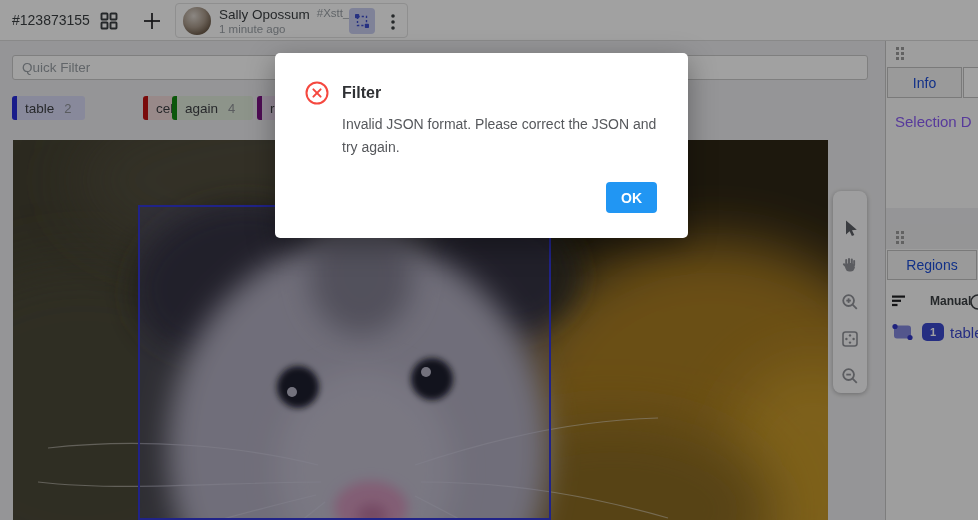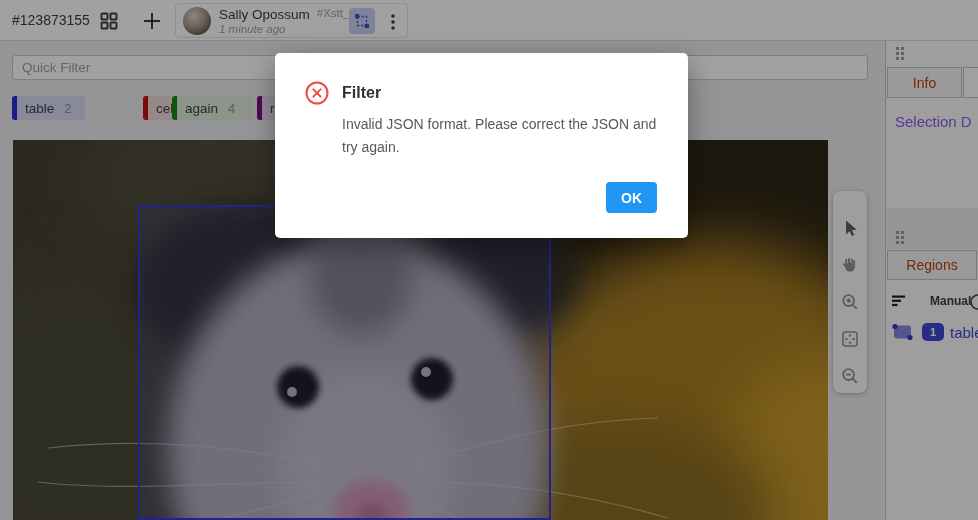--- a/index.html
+++ b/index.html
@@ -11,21 +11,21 @@
   .task-id { position:absolute; left:12px; top:0; line-height:41px; font-size:14px; color:#3c4043; }
   .icon-btn { position:absolute; display:flex; align-items:center; justify-content:center; cursor:pointer; background:none; border:none; }
   .grid-btn { left:97px; top:9px; width:24px; height:24px; }
   .plus-btn { left:139px; top:8px; width:26px; height:26px; }
   .user-card { position:absolute; left:175px; top:3px; width:233px; height:35px; border:1px solid #e2e2e2; border-radius:4px; background:#fff; display:flex; align-items:center; }
   .avatar { width:28px; height:28px; border-radius:50%; margin-left:7px; background:radial-gradient(circle at 38% 32%, #ddd6cf 0%, #b5a globe 0%, #a8998a 45%, #6e5d4c 75%, #45382e 100%); background:radial-gradient(circle at 38% 32%, #ddd6cf 0%, #a8998a 45%, #6e5d4c 75%, #45382e 100%); flex:0 0 auto; }
   .user-text { margin-left:8px; flex:1 1 auto; min-width:0; }
   .user-line1 { display:flex; align-items:flex-start; gap:7px; }
   .user-name { font-size:13.5px; color:#3c4043; white-space:nowrap; }
   .user-handle { font-size:11.5px; color:#9aa0a6; white-space:nowrap; }
-  .user-time { font-size:11.5px; color:#9aa0a6; margin-top:1px;font-style:italic; }
+  .user-time { font-size:11.5px; color:#9aa0a6; margin-top:1px; }
   .tool-chip { position:absolute; right:32px; top:4px; width:26px; height:26px; border-radius:4px; background:#c9cef1; display:flex; align-items:center; justify-content:center; cursor:pointer; }
   .kebab { position:absolute; right:4px; top:8px; width:20px; height:20px; }
 
   
   .quick-filter { position:absolute; left:12px; top:55px; width:856px; height:25px; border:1px solid #c9c9c9; border-radius:3px; background:#fff; font-size:13.5px; color:#3c4043; padding:0 9px; outline:none; z-index:1; }
   .quick-filter::placeholder { color:#9aa0a6; }
   .tag { position:absolute; top:96px; height:24px; border-radius:3px; overflow:hidden; display:flex; align-items:center; padding:0 10px 0 13px; cursor:pointer; z-index:1; }
   .tag .bar { position:absolute; left:0; top:0; width:5px; height:100%; }
   .tag .lbl { font-size:13.5px; color:#3f4145; }
   .tag .cnt { font-size:13px; color:#8f9297; margin-left:10px; }
@@ -39,21 +39,21 @@
   .tool { width:21px; height:21px; display:flex; align-items:center; justify-content:center; cursor:pointer; background:none; border:none; padding:0; }
 
   
   .side-divider { position:absolute; left:885px; top:41px; width:1px; height:479px; background:#c6c6c6; z-index:1; }
   .panel { position:absolute; left:886px; width:92px; background:#fafafa; z-index:1; overflow:hidden; }
   .panel-info { top:41px; height:167px; }
   .panel-regions { top:224px; height:312px; }
   .panel-regions .head-strip { position:absolute; left:0; top:0; width:100%; height:25px; background:#ececee; }
   .drag-dots { position:absolute; left:10px; display:grid; grid-template-columns:repeat(2, 2.5px); grid-template-rows:repeat(3, 2.5px); gap:2.5px; cursor:grab; }
   .drag-dots i { background:#9c9c9c; }
-  .tab { position:absolute; border:1px solid #c2c2c2; background:#f4f4f4; font-size:14px; color:#c2410c; display:flex; align-items:center; justify-content:center; cursor:pointer; }
+  .tab { position:absolute; border:1px solid #c2c2c2; background:#f4f4f4; font-size:14px; color:#1d4ed8; display:flex; align-items:center; justify-content:center; cursor:pointer; }
   .tab-info { left:1px; top:26px; width:75px; height:31px; }
   .tab-stub { left:77px; top:26px; width:20px; height:31px; background:#fff; }
   .tab-regions { left:1px; top:26px; width:90px; height:30px; }
   .selection-heading { position:absolute; left:9px; top:72px; font-size:15px; font-weight:500; color:#8b5cf6; white-space:nowrap; }
   .manual-row { position:absolute; left:0; top:64px; width:100%; height:26px; display:flex; align-items:center; }
   .manual-label { font-size:12px; font-weight:700; color:#3c4043; margin-left:23px; }
   .eye-partial { position:absolute; right:-9px; top:5px; }
   .region-row { position:absolute; left:0; top:94px; width:100%; height:28px; display:flex; align-items:center; cursor:pointer; }
   .region-thumb { margin-left:4px; flex:0 0 auto; }
   .region-badge { margin-left:8px; width:22px; height:18px; border-radius:5px; background:#3c49cf; color:#fff; font-size:11px; font-weight:700; display:flex; align-items:center; justify-content:center; flex:0 0 auto; }

